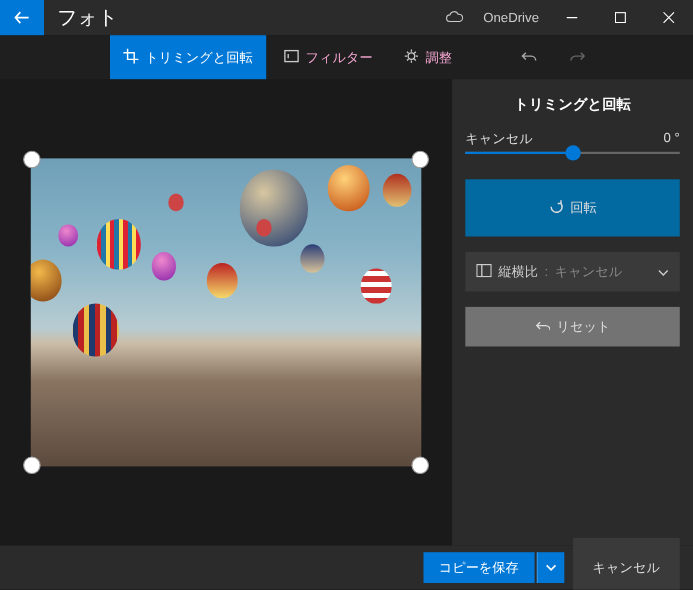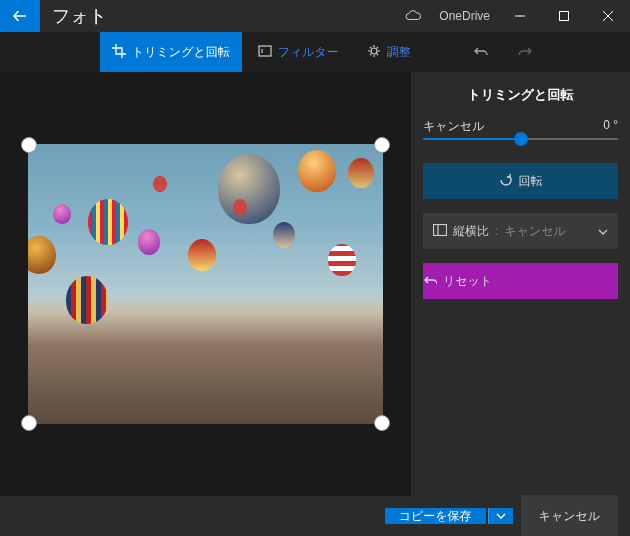--- a/index.html
+++ b/index.html
@@ -7,48 +7,48 @@
   .back-btn{width:40px;height:32px;background:#0078d7;display:flex;align-items:center;justify-content:center}
   .back-btn svg{stroke:#fff}
   .app-title{padding-left:12px;font-size:18px;color:#fff;flex:0 0 auto}
   .title-spacer{flex:1}
   .onedrive{display:flex;align-items:center;gap:18px;color:#ccc;font-size:12px;padding-right:8px}
   .winbtns{display:flex}
   .winbtn{width:44px;height:32px;display:flex;align-items:center;justify-content:center;color:#fff}
   .winbtn svg{stroke:#fff}
 
   .toolbar{height:40px;background:#1f1f1f;display:flex;align-items:center;padding-left:100px;gap:4px}
-  .tab{height:40px;display:flex;align-items:center;gap:6px;padding:0 12px;color:#3b82f6;font-size:12px}
+  .tab{height:40px;display:flex;align-items:center;gap:6px;padding:0 12px;color:#f9a8d4;font-size:12px}
   .tab.active{background:#0078d7;color:#fff}
   .tool-spacer{width:30px}
   .tbtn{width:40px;height:40px;display:flex;align-items:center;justify-content:center;color:#aaa}
 
   .body{display:flex;height:calc(536px - 32px - 40px - 40px)}
   .canvas{flex:1;display:flex;align-items:center;justify-content:center}
   .imgwrap{position:relative;width:355px;height:280px}
   .photo{width:100%;height:100%;position:relative;overflow:hidden}
   .handle{position:absolute;width:14px;height:14px;background:#fff;border-radius:50%;border:1px solid #999}
   .handle.tl{top:-7px;left:-7px}.handle.tr{top:-7px;right:-7px}.handle.bl{bottom:-7px;left:-7px}.handle.br{bottom:-7px;right:-7px}
 
   .side{width:195px;background:#2b2b2b;padding:14px 12px 0 12px;display:flex;flex-direction:column;gap:14px}
   .side-title{text-align:center;font-size:13px;font-weight:600}
   .row{display:flex;justify-content:space-between;font-size:12px;color:#ddd}
   .slider{position:relative;height:20px;margin-top:-6px}
   .track{position:absolute;top:9px;left:0;right:0;height:2px;background:#666}
   .track .fill{position:absolute;left:0;top:0;height:2px;background:#0078d7;width:50%}
   .thumb{position:absolute;top:3px;left:calc(50% - 7px);width:14px;height:14px;border-radius:50%;background:#0078d7}
   .btnrow{display:flex;gap:8px}
-  .pbtn{flex:1;height:36px;background:#0c4a6e;display:flex;align-items:center;justify-content:center;gap:6px;color:#ddd;font-size:12px}
+  .pbtn{flex:1;height:52px;background:#0369a1;display:flex;align-items:center;justify-content:center;gap:6px;color:#ddd;font-size:12px}
   .dropdown{height:36px;background:#3a3a3a;display:flex;align-items:center;padding:0 10px;color:#ccc;font-size:12px;gap:6px}
   .dropdown .dim{color:#888}
   .dropdown .chev{margin-left:auto}
-  .resetbtn{height:36px;background:#a21caf;display:flex;align-items:center;gap:6px;color:#ddd;font-size:12px}
+  .resetbtn{height:36px;background:#737373;display:flex;align-items:center;justify-content:center;gap:6px;color:#ddd;font-size:12px}
 
   .footer{height:40px;background:#2b2b2b;display:flex;align-items:center;justify-content:flex-end;padding-right:12px;gap:8px}
-  .fbtn{height:16px;display:flex;align-items:center;justify-content:center;font-size:12px}
+  .fbtn{height:28px;display:flex;align-items:center;justify-content:center;font-size:12px}
   .save{background:#0078d7;color:#fff;padding:0 14px}
   .savechev{background:#0078d7;color:#fff;width:24px;margin-left:-6px;border-left:1px solid #3396e5}
   .cancel{background:#3a3a3a;color:#ddd;padding:13px 18px}
 
   
   .photo{background:linear-gradient(to bottom,#6fa0b8 0%,#89b4c7 30%,#b7ccd2 55%,#cbbda8 60%,#8a7562 72%,#5c4a3e 100%)}
   .balloon{position:absolute;border-radius:50% 50% 48% 48%}
 </style>
 </head>
 <body>

